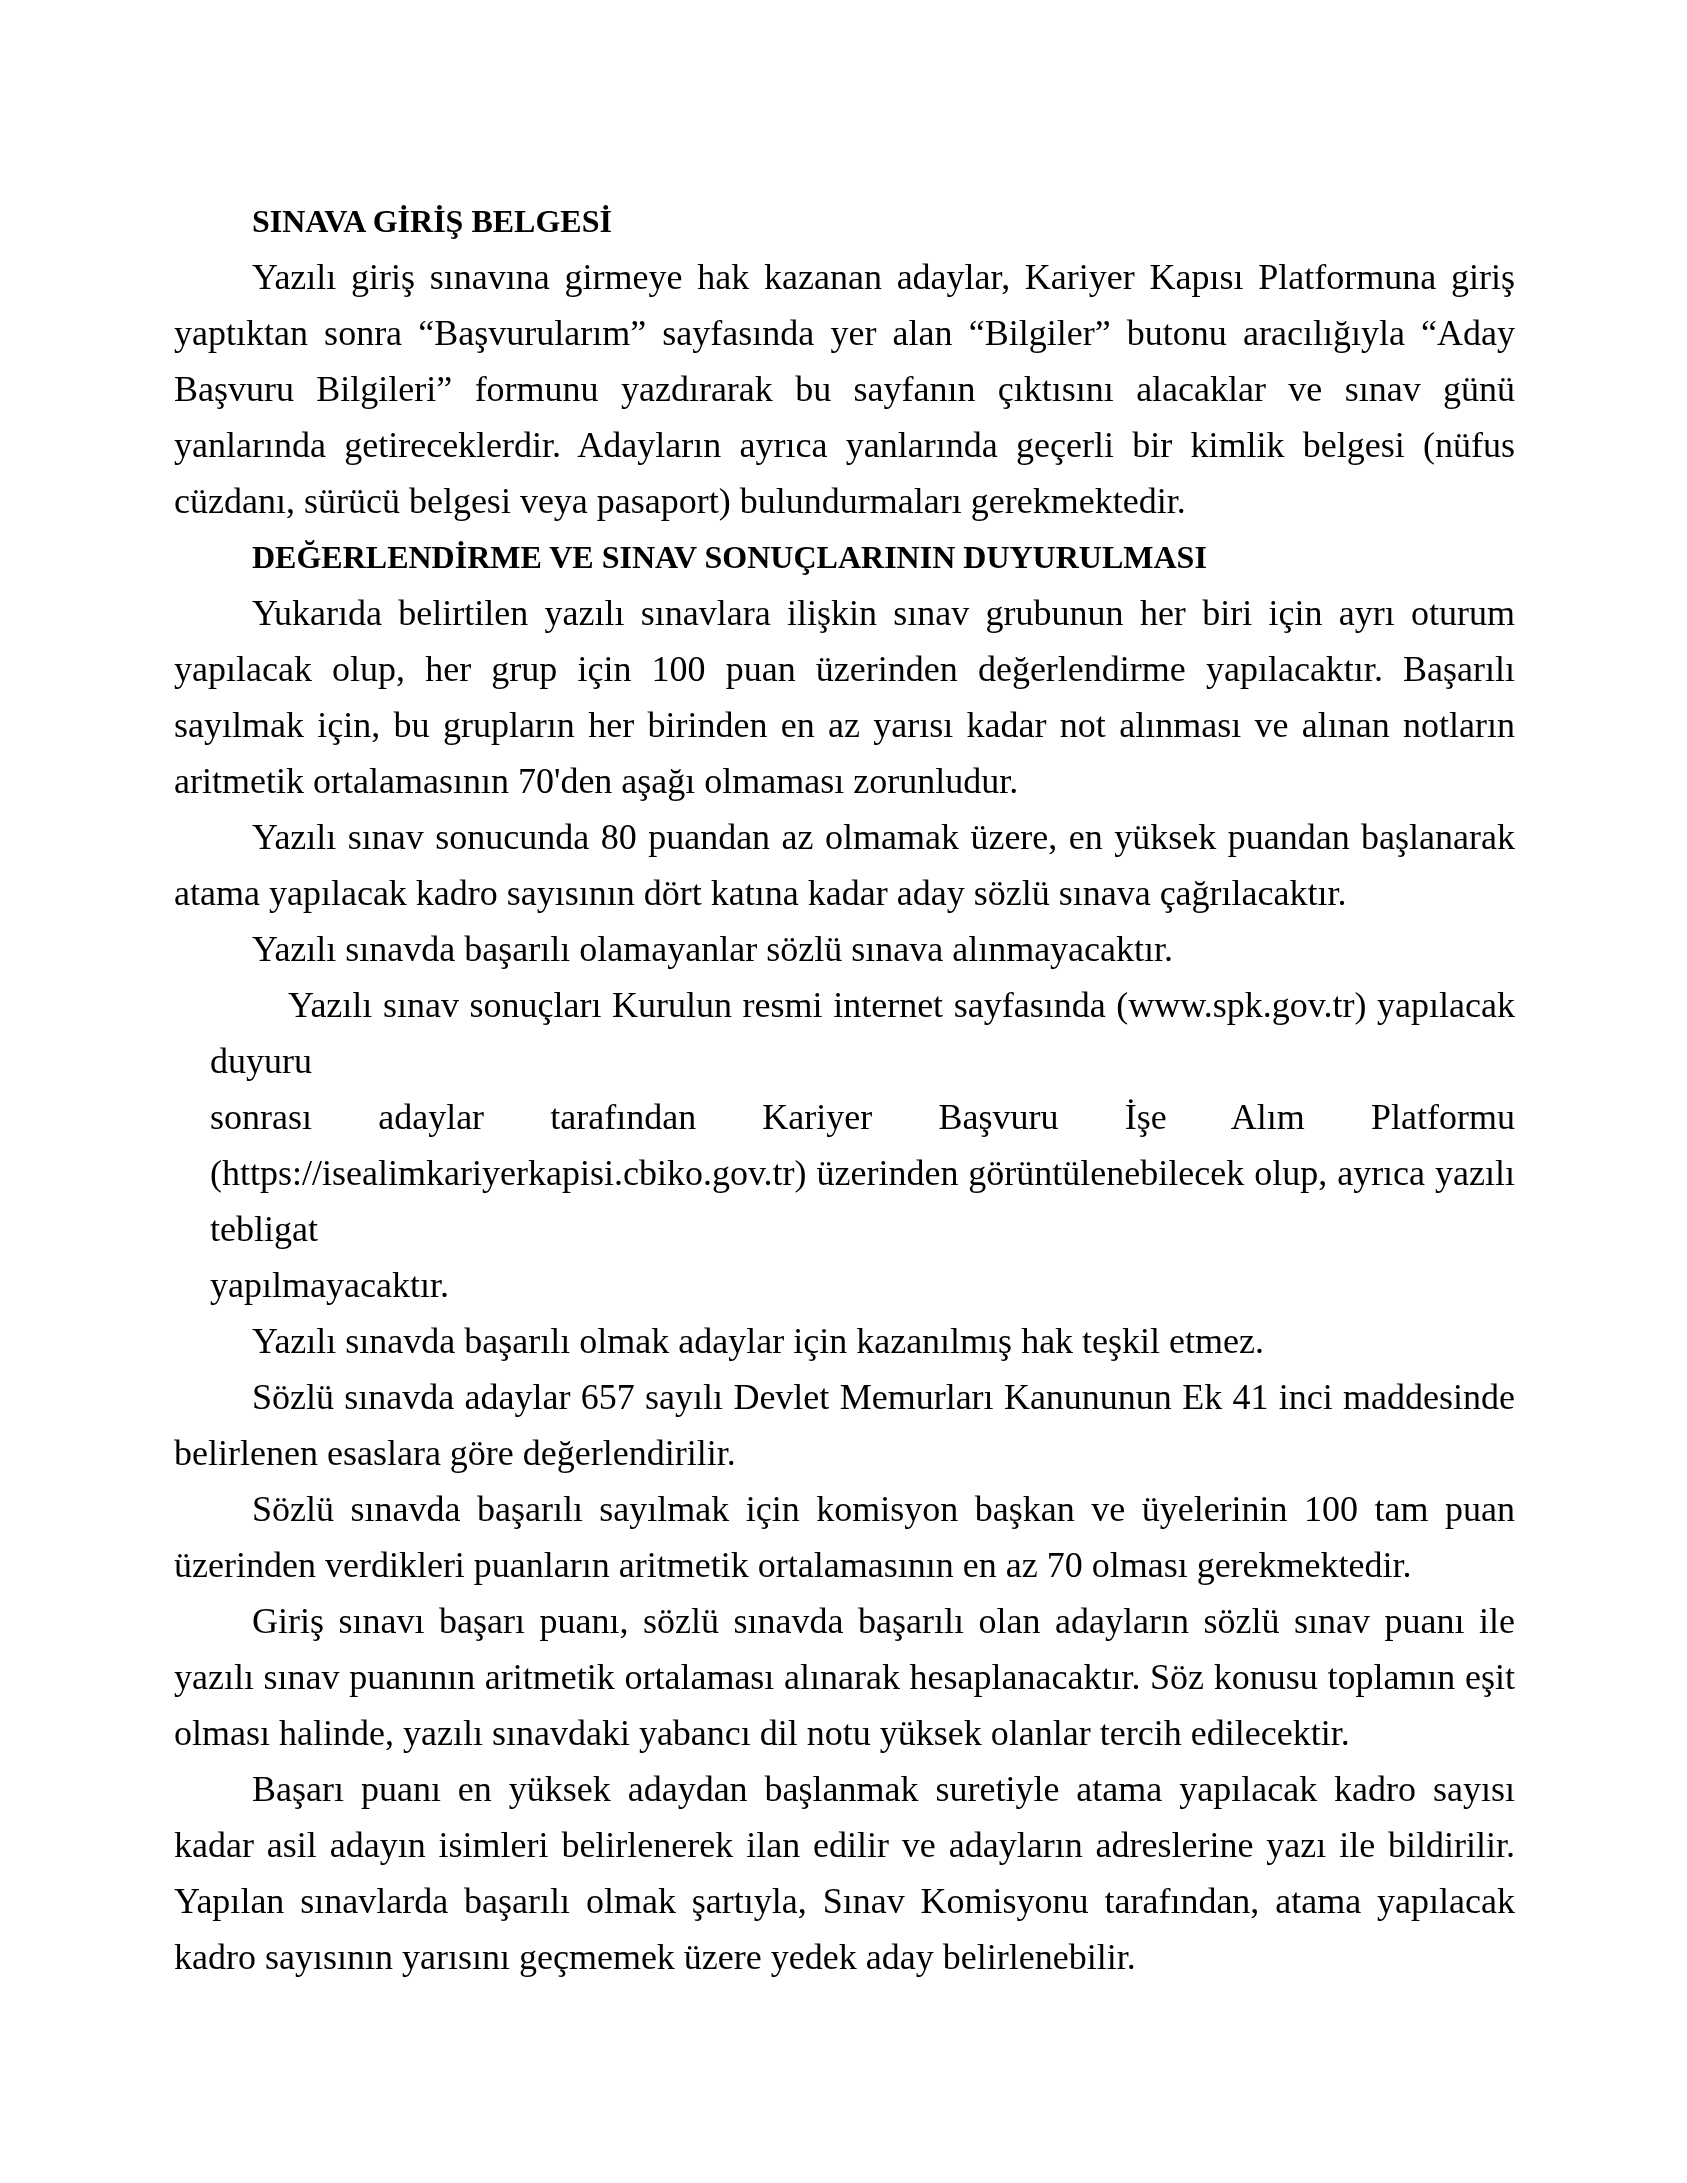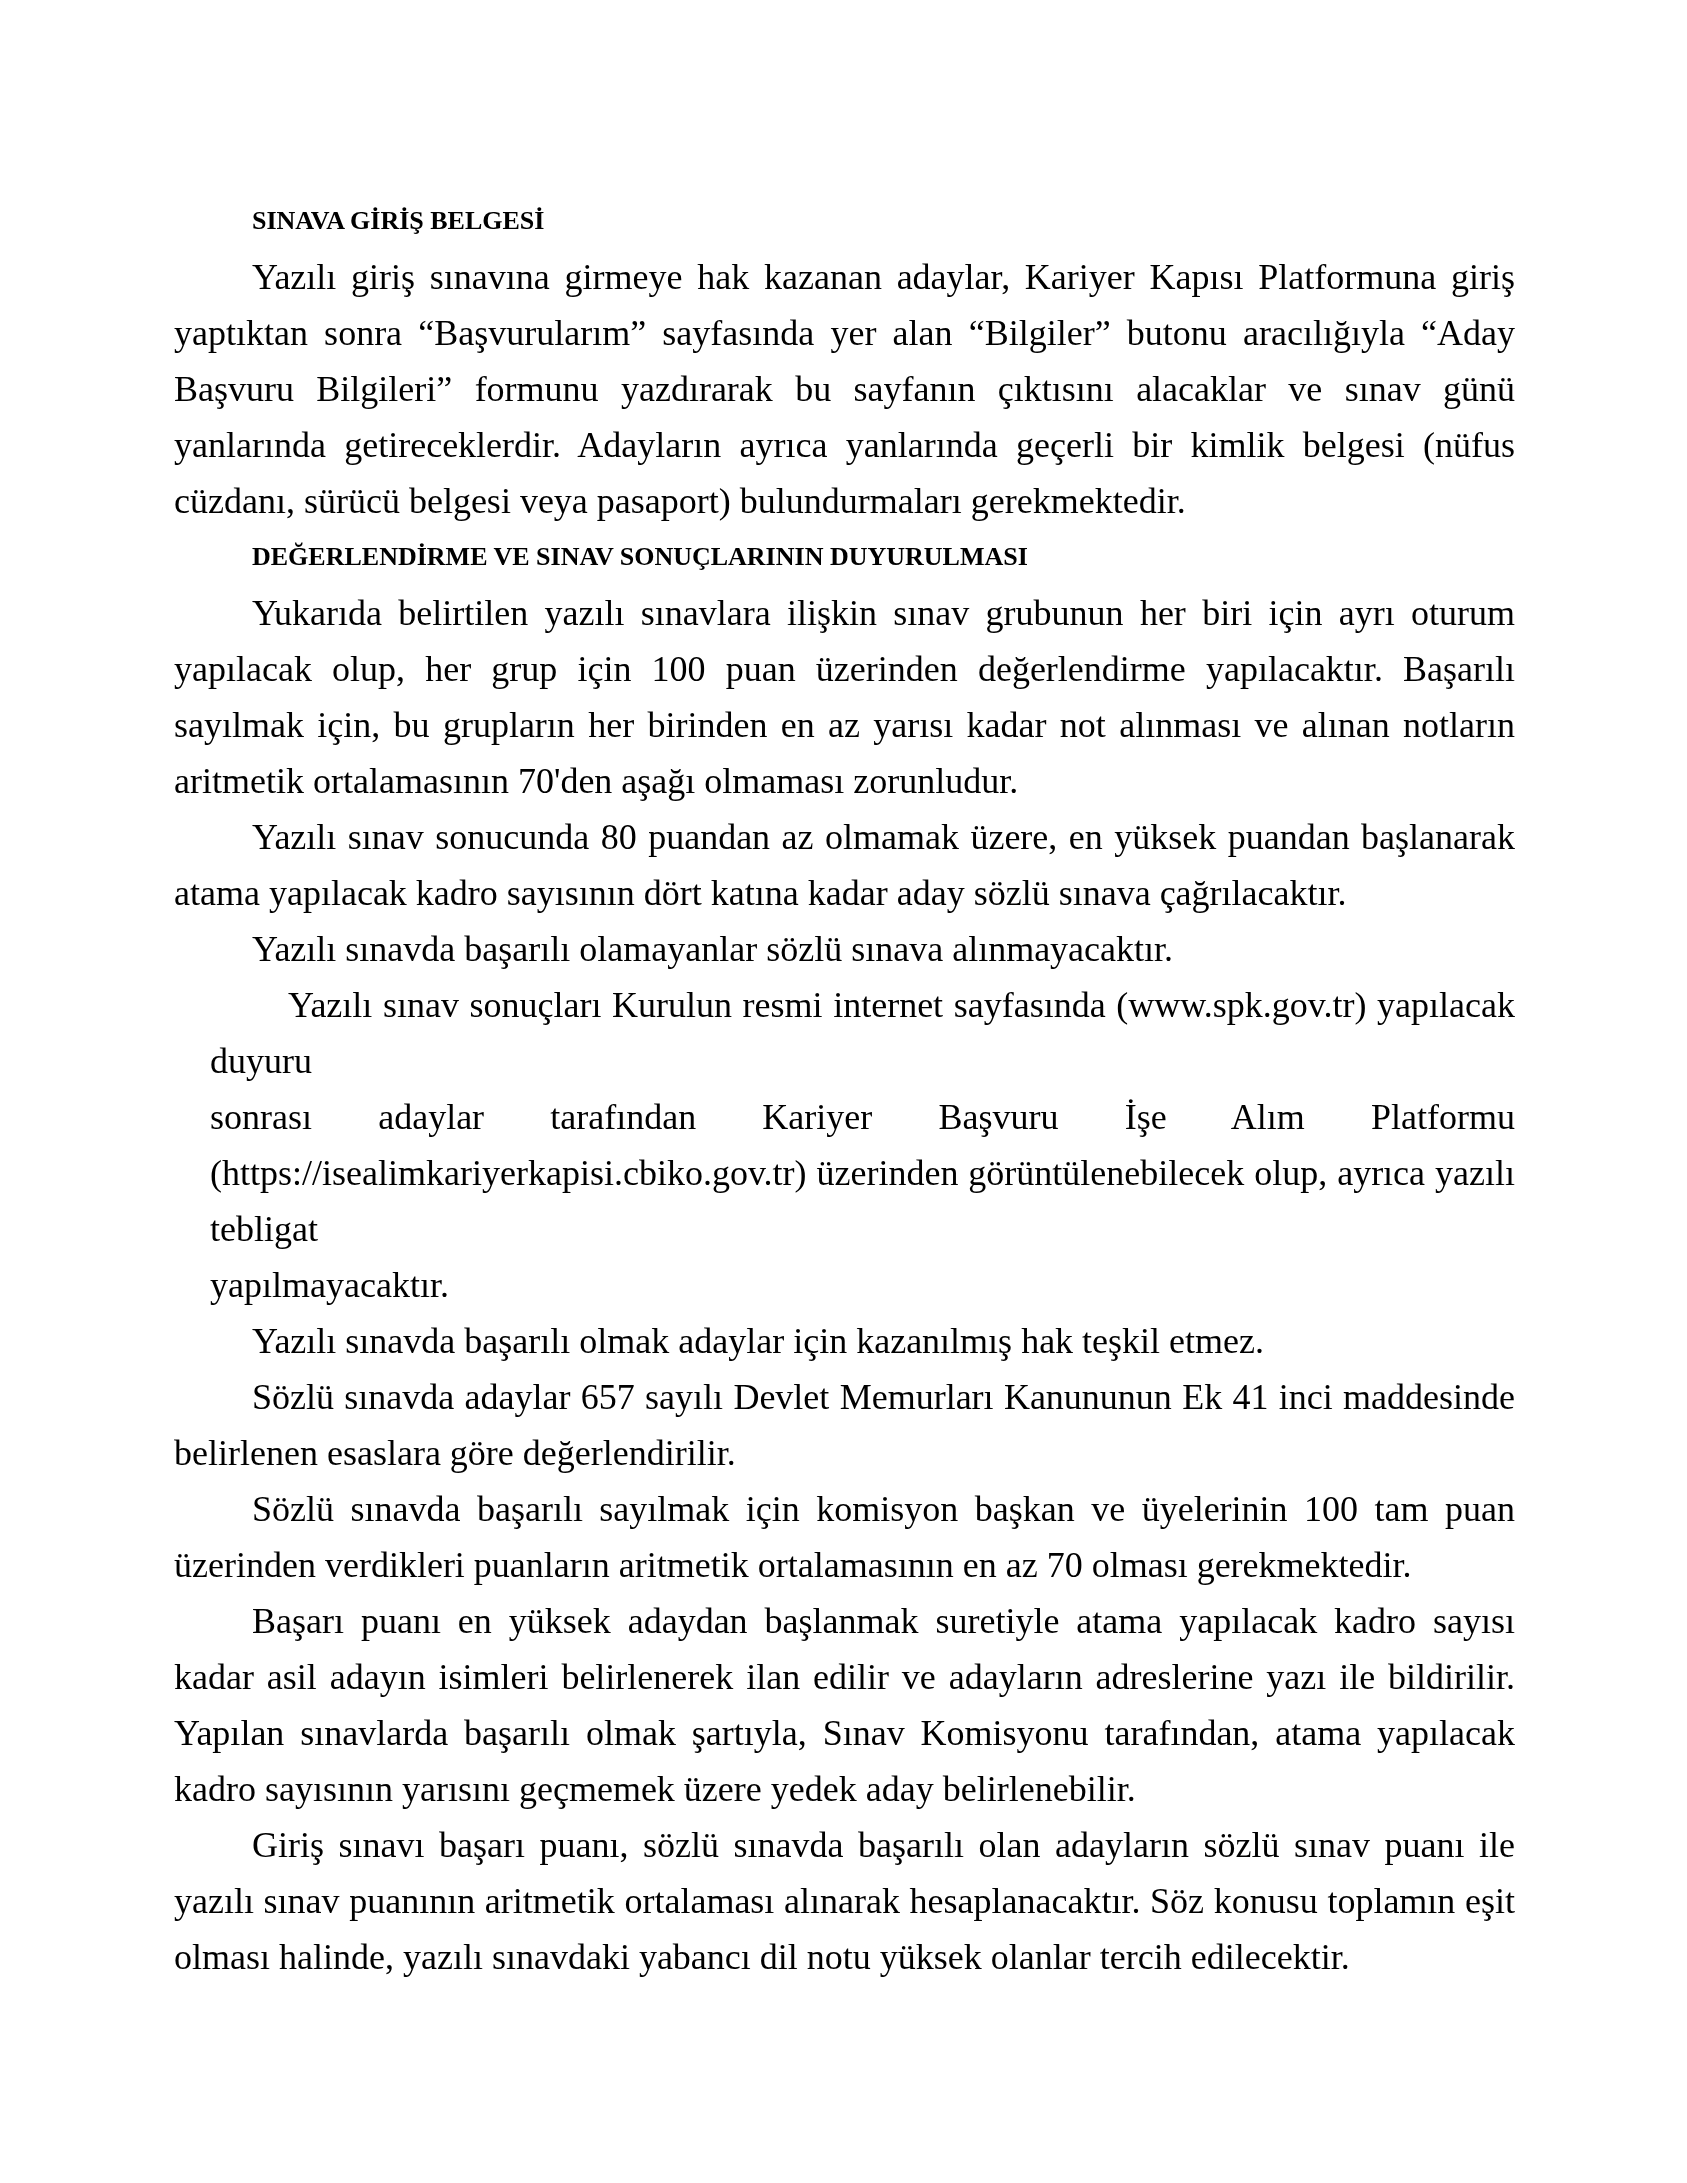--- a/index.html
+++ b/index.html
@@ -16,21 +16,21 @@
       color: #000000;
     }
     .page {
       position: absolute;
       left: 174px;
       top: 193px;
       width: 1341px;
     }
     .heading {
       font-weight: bold;
-      font-size: 26px;
+      font-size: 32px;
       line-height: 56px;
       margin: 0;
       padding-left: 78px;
       letter-spacing: 0;
     }
     .para {
       font-size: 36px;
       line-height: 56px;
       margin: 0;
       text-align: justify;
@@ -68,17 +68,17 @@
   <p class="para line-broken">
     <span class="l first">Yazılı sınav sonuçları Kurulun resmi internet sayfasında (www.spk.gov.tr) yapılacak duyuru</span>
     <span class="l">sonrası adaylar tarafından Kariyer Başvuru İşe Alım Platformu</span>
     <span class="l">(https://isealimkariyerkapisi.cbiko.gov.tr) üzerinden görüntülenebilecek olup, ayrıca yazılı tebligat</span>
     <span class="l last">yapılmayacaktır.</span>
   </p>
 
   <p class="para">Yazılı sınavda başarılı olmak adaylar için kazanılmış hak teşkil etmez.</p>
   <p class="para">Sözlü sınavda adaylar 657 sayılı Devlet Memurları Kanununun Ek 41 inci maddesinde belirlenen esaslara göre değerlendirilir.</p>
   <p class="para">Sözlü sınavda başarılı sayılmak için komisyon başkan ve üyelerinin 100 tam puan üzerinden verdikleri puanların aritmetik ortalamasının en az 70 olması gerekmektedir.</p>
+  <p class="para">Giriş sınavı başarı puanı, sözlü sınavda başarılı olan adayların sözlü sınav puanı ile yazılı sınav puanının aritmetik ortalaması alınarak hesaplanacaktır. Söz konusu toplamın eşit olması halinde, yazılı sınavdaki yabancı dil notu yüksek olanlar tercih edilecektir.</p>
   <p class="para">Başarı puanı en yüksek adaydan başlanmak suretiyle atama yapılacak kadro sayısı kadar asil adayın isimleri belirlenerek ilan edilir ve adayların adreslerine yazı ile bildirilir. Yapılan sınavlarda başarılı olmak şartıyla, Sınav Komisyonu tarafından, atama yapılacak kadro sayısının yarısını geçmemek üzere yedek aday belirlenebilir.</p>
-  <p class="para">Giriş sınavı başarı puanı, sözlü sınavda başarılı olan adayların sözlü sınav puanı ile yazılı sınav puanının aritmetik ortalaması alınarak hesaplanacaktır. Söz konusu toplamın eşit olması halinde, yazılı sınavdaki yabancı dil notu yüksek olanlar tercih edilecektir.</p>
 
 </div>
 
 
 </body></html>

